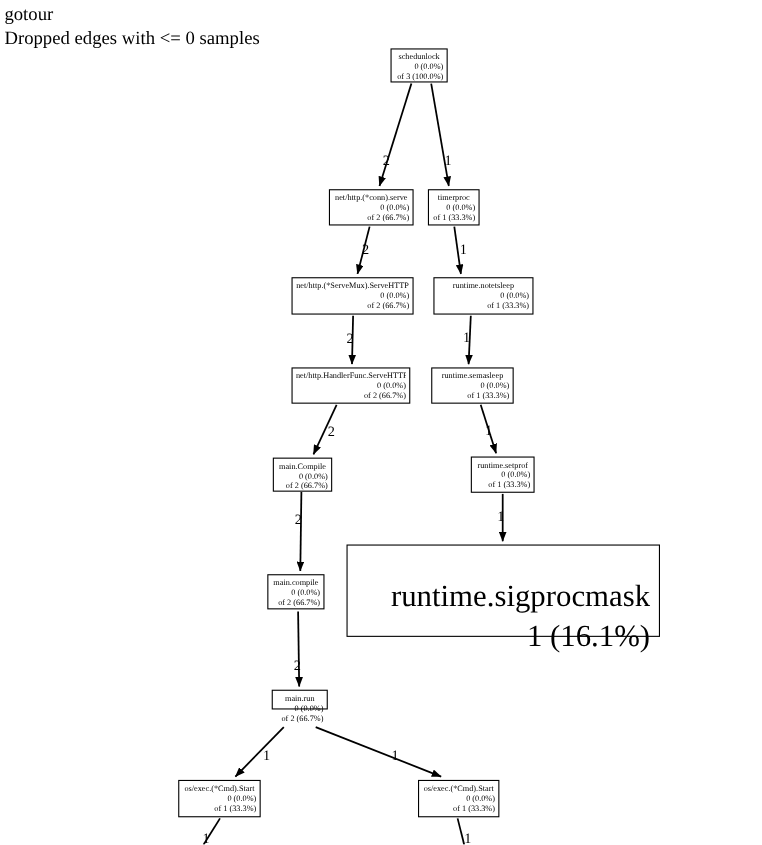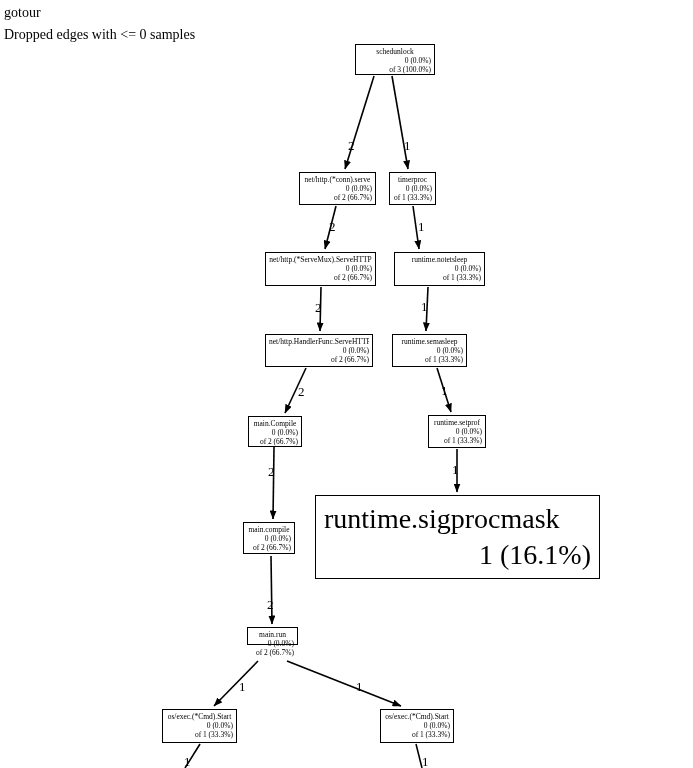--- a/index.html
+++ b/index.html
@@ -1,29 +1,29 @@
 <!DOCTYPE html>
 <html><head>
 <meta charset="utf-8">
 <style>
   html,body{margin:0;padding:0;background:#fff;}
   .stage{
     position:relative;width:693px;height:768px;background:#ffffff;
     overflow:hidden;font-family:"Liberation Serif",serif;color:#000;
   }
-  .hdr{position:absolute;left:4px;top:2px;font-size:14px;line-height:22px;white-space:nowrap;}
+  .hdr{position:absolute;left:4px;top:2px;font-size:17px;line-height:22px;white-space:nowrap;}
   svg.edges{position:absolute;left:0;top:0;pointer-events:none;}
   .node{
     position:absolute;box-sizing:border-box;border:1px solid #000;background:#fff;
     padding:2px 3px;font-size:7.5px;line-height:9px;
   }
   .node .nm{text-align:center;white-space:nowrap;overflow:hidden;}
   .node .val{text-align:right;white-space:nowrap;}
   .node.big{padding:5px 8px;font-size:28px;line-height:36px;}
-  .node.big .nm{text-align:left;}
+  .node.big .nm{text-align:right;margin-top:24px;}
   .node.big .val{text-align:right;}
   .elabel{position:absolute;font-size:13px;line-height:13px;}
 </style>
 </head>
 <body>
 
 <div class="stage">
 
   <div class="hdr">
     <div>gotour</div>
@@ -64,21 +64,21 @@
   <span class="elabel" style="left:298px;top:385px">2</span>
   <span class="elabel" style="left:441px;top:384px">1</span>
   <span class="elabel" style="left:268px;top:465px">2</span>
   <span class="elabel" style="left:452px;top:463px">1</span>
   <span class="elabel" style="left:267px;top:598px">2</span>
   <span class="elabel" style="left:239px;top:680px">1</span>
   <span class="elabel" style="left:356px;top:680px">1</span>
   <span class="elabel" style="left:184px;top:755px">1</span>
   <span class="elabel" style="left:422px;top:755px">1</span>
 
-  <div class="node" style="left:355px;top:44px;width:80px;height:31px">
+  <div class="node" style="left:355px;top:44px;width:52px;height:31px">
     <div class="nm">schedunlock</div>
     <div class="val">0 (0.0%)</div>
     <div class="val">of 3 (100.0%)</div>
   </div>
 
   <div class="node" style="left:299px;top:172px;width:77px;height:33px">
     <div class="nm">net/http.(*conn).serve</div>
     <div class="val">0 (0.0%)</div>
     <div class="val">of 2 (66.7%)</div>
   </div>

